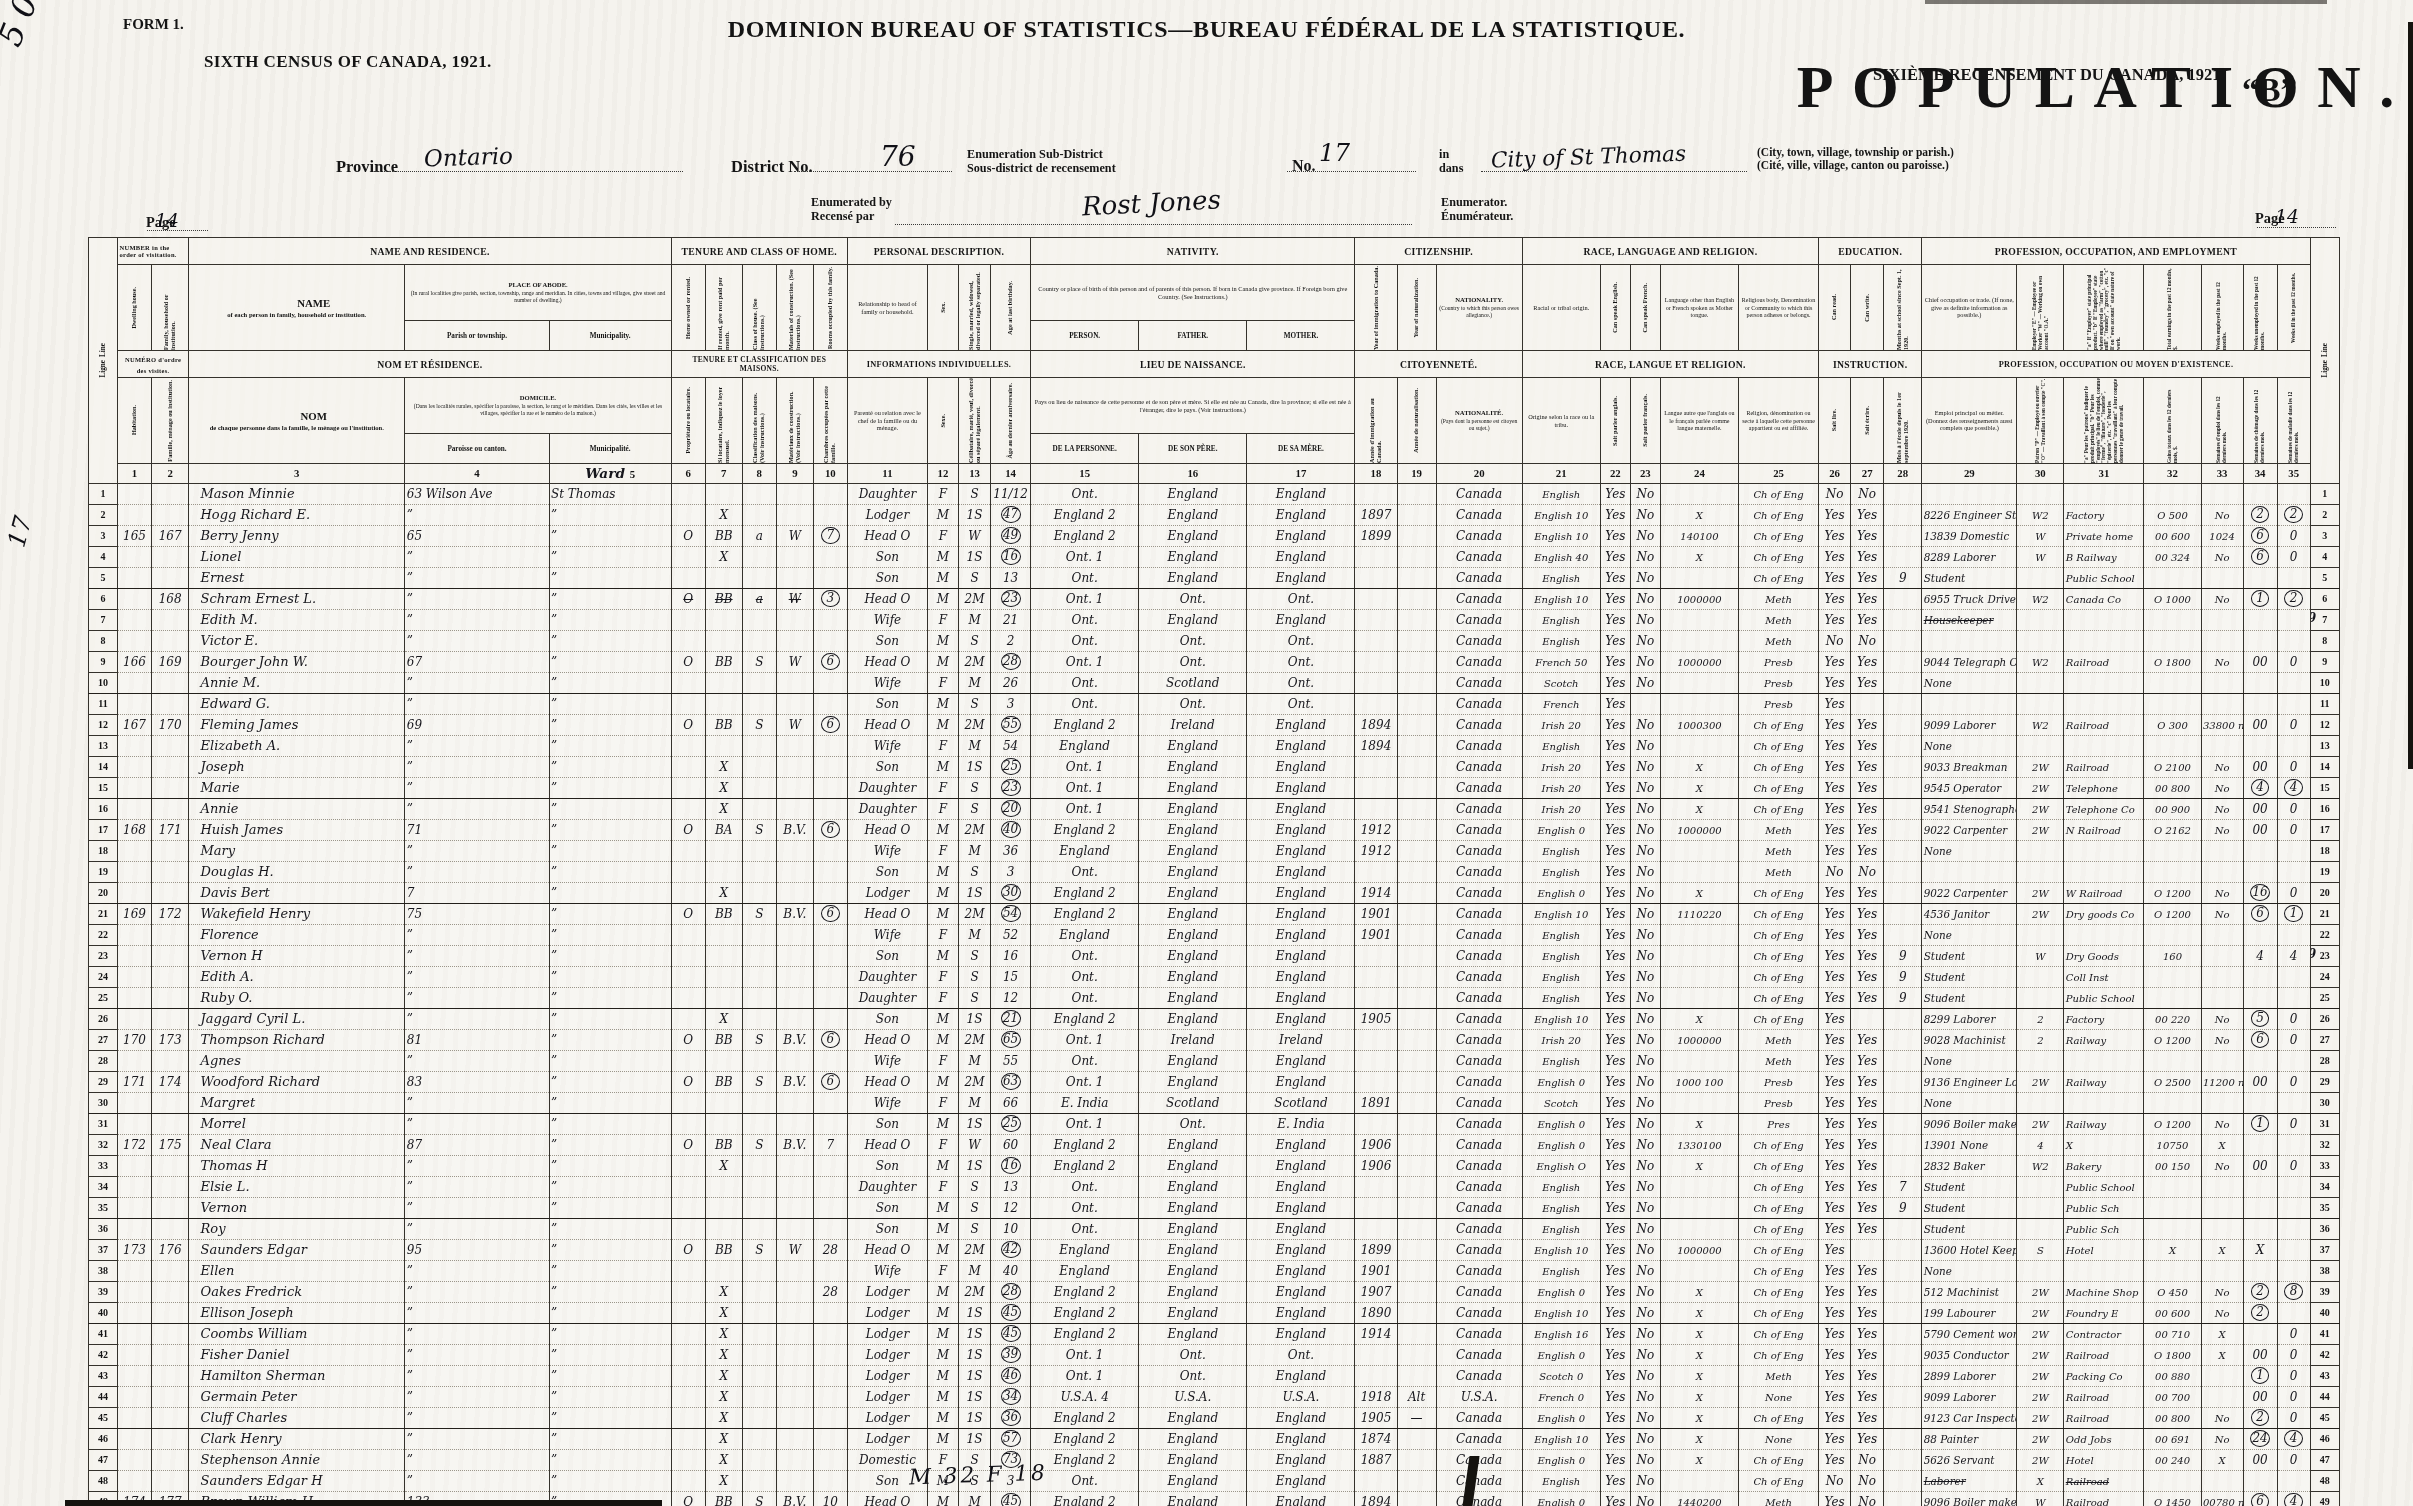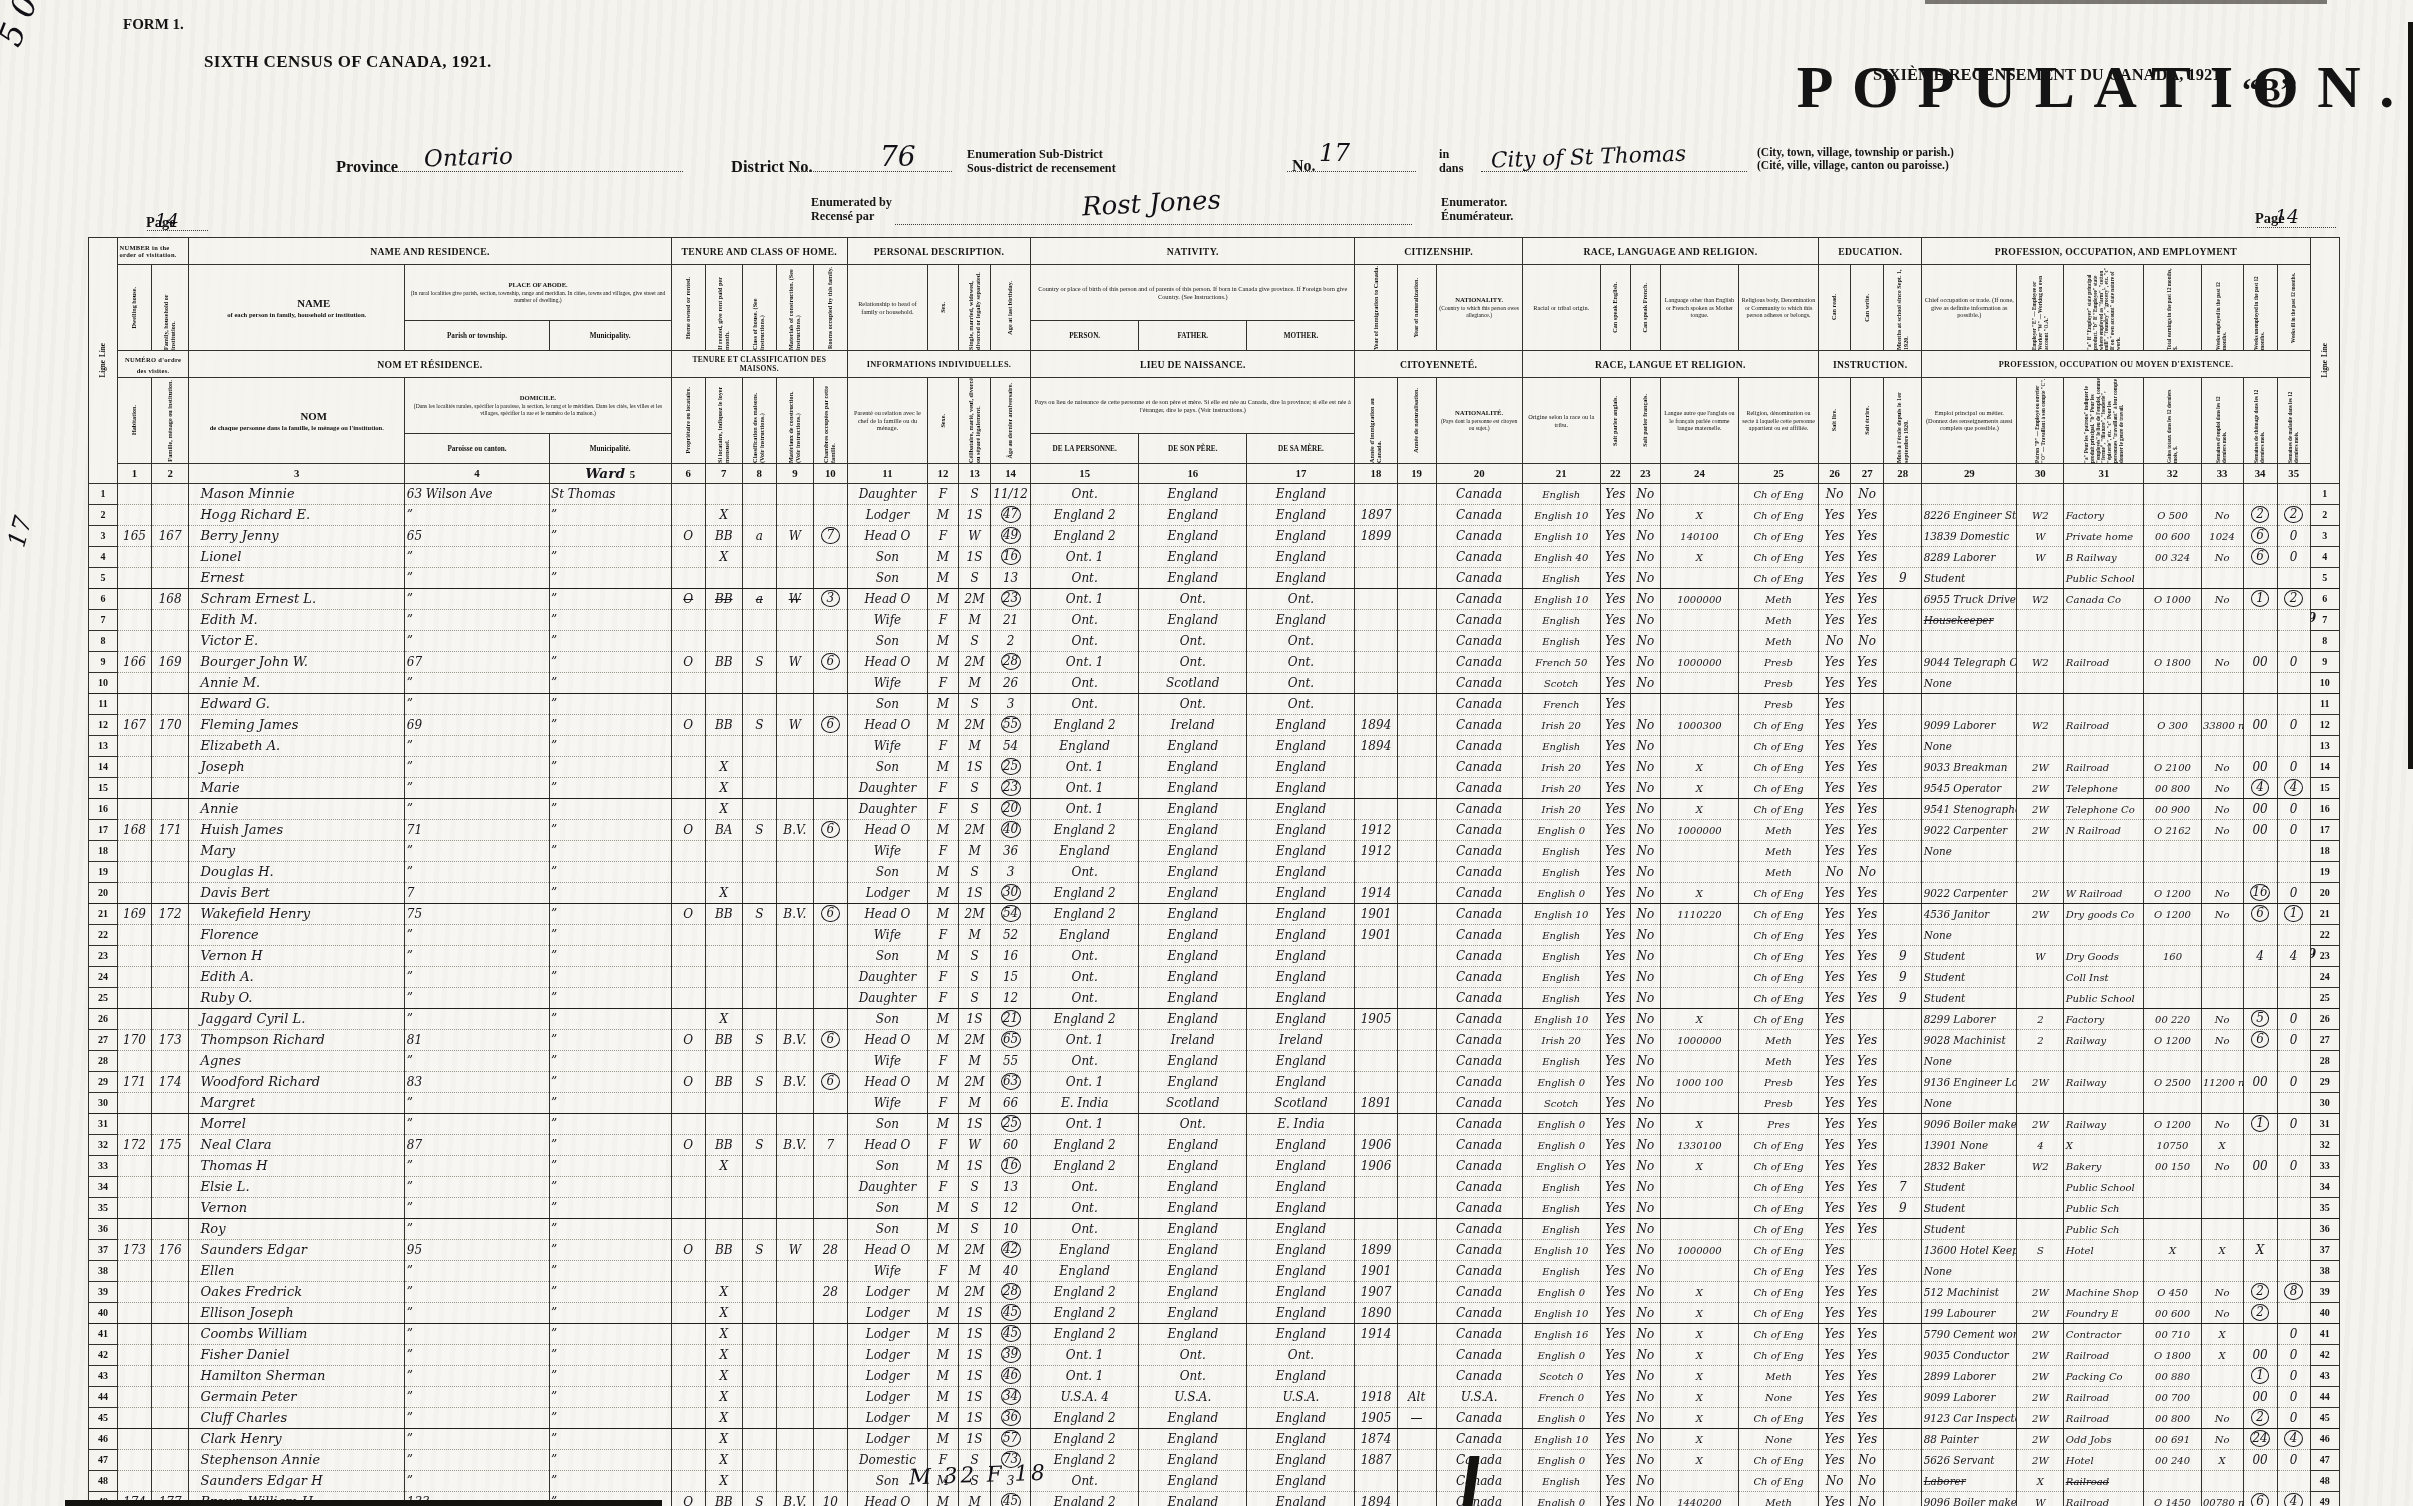--- a/index.html
+++ b/index.html
@@ -54,20 +54,21 @@
   .lbl2{font-weight:bold;font-size:12.2px;line-height:1.15;}
   .scr{background:#15130f;}
 </style>
 </head>
 <body>
 
 <div id="page">
 
   <div class="abs lbl" style="left:83px;top:16px;font-size:15px;">FORM 1.</div>
   <div class="abs lbl" style="left:164px;top:52px;font-size:17px;letter-spacing:0.4px;">SIXTH CENSUS OF CANADA, 1921.</div>
+  <div class="abs" id="title-main">DOMINION BUREAU OF STATISTICS—BUREAU FÉDÉRAL DE LA STATISTIQUE.</div>
   <div class="abs" id="title-pop">POPULATION.</div>
   <div class="abs lbl" style="left:1833px;top:65px;font-size:16.5px;">SIXIÈME RECENSEMENT DU CANADA, 1921.</div>
   <div class="abs" id="b-mark">“B”</div>
 
   <div class="abs hw2" style="left:-10px;top:37px;font-size:33px;transform:rotate(-68deg);transform-origin:left top;letter-spacing:10px;">5051</div>
 
   <div class="abs lbl" style="left:296px;top:157px;font-size:16.5px;">Province</div>
   <div class="abs dot" style="left:374px;top:171px;width:309px;"></div>
   <div class="abs hw2" style="left:424px;top:144px;font-size:23px;transform:rotate(-2deg);">Ontario</div>
   <div class="abs lbl" style="left:691px;top:157px;font-size:16.5px;font-family:Liberation Serif, serif;">District No.</div>

